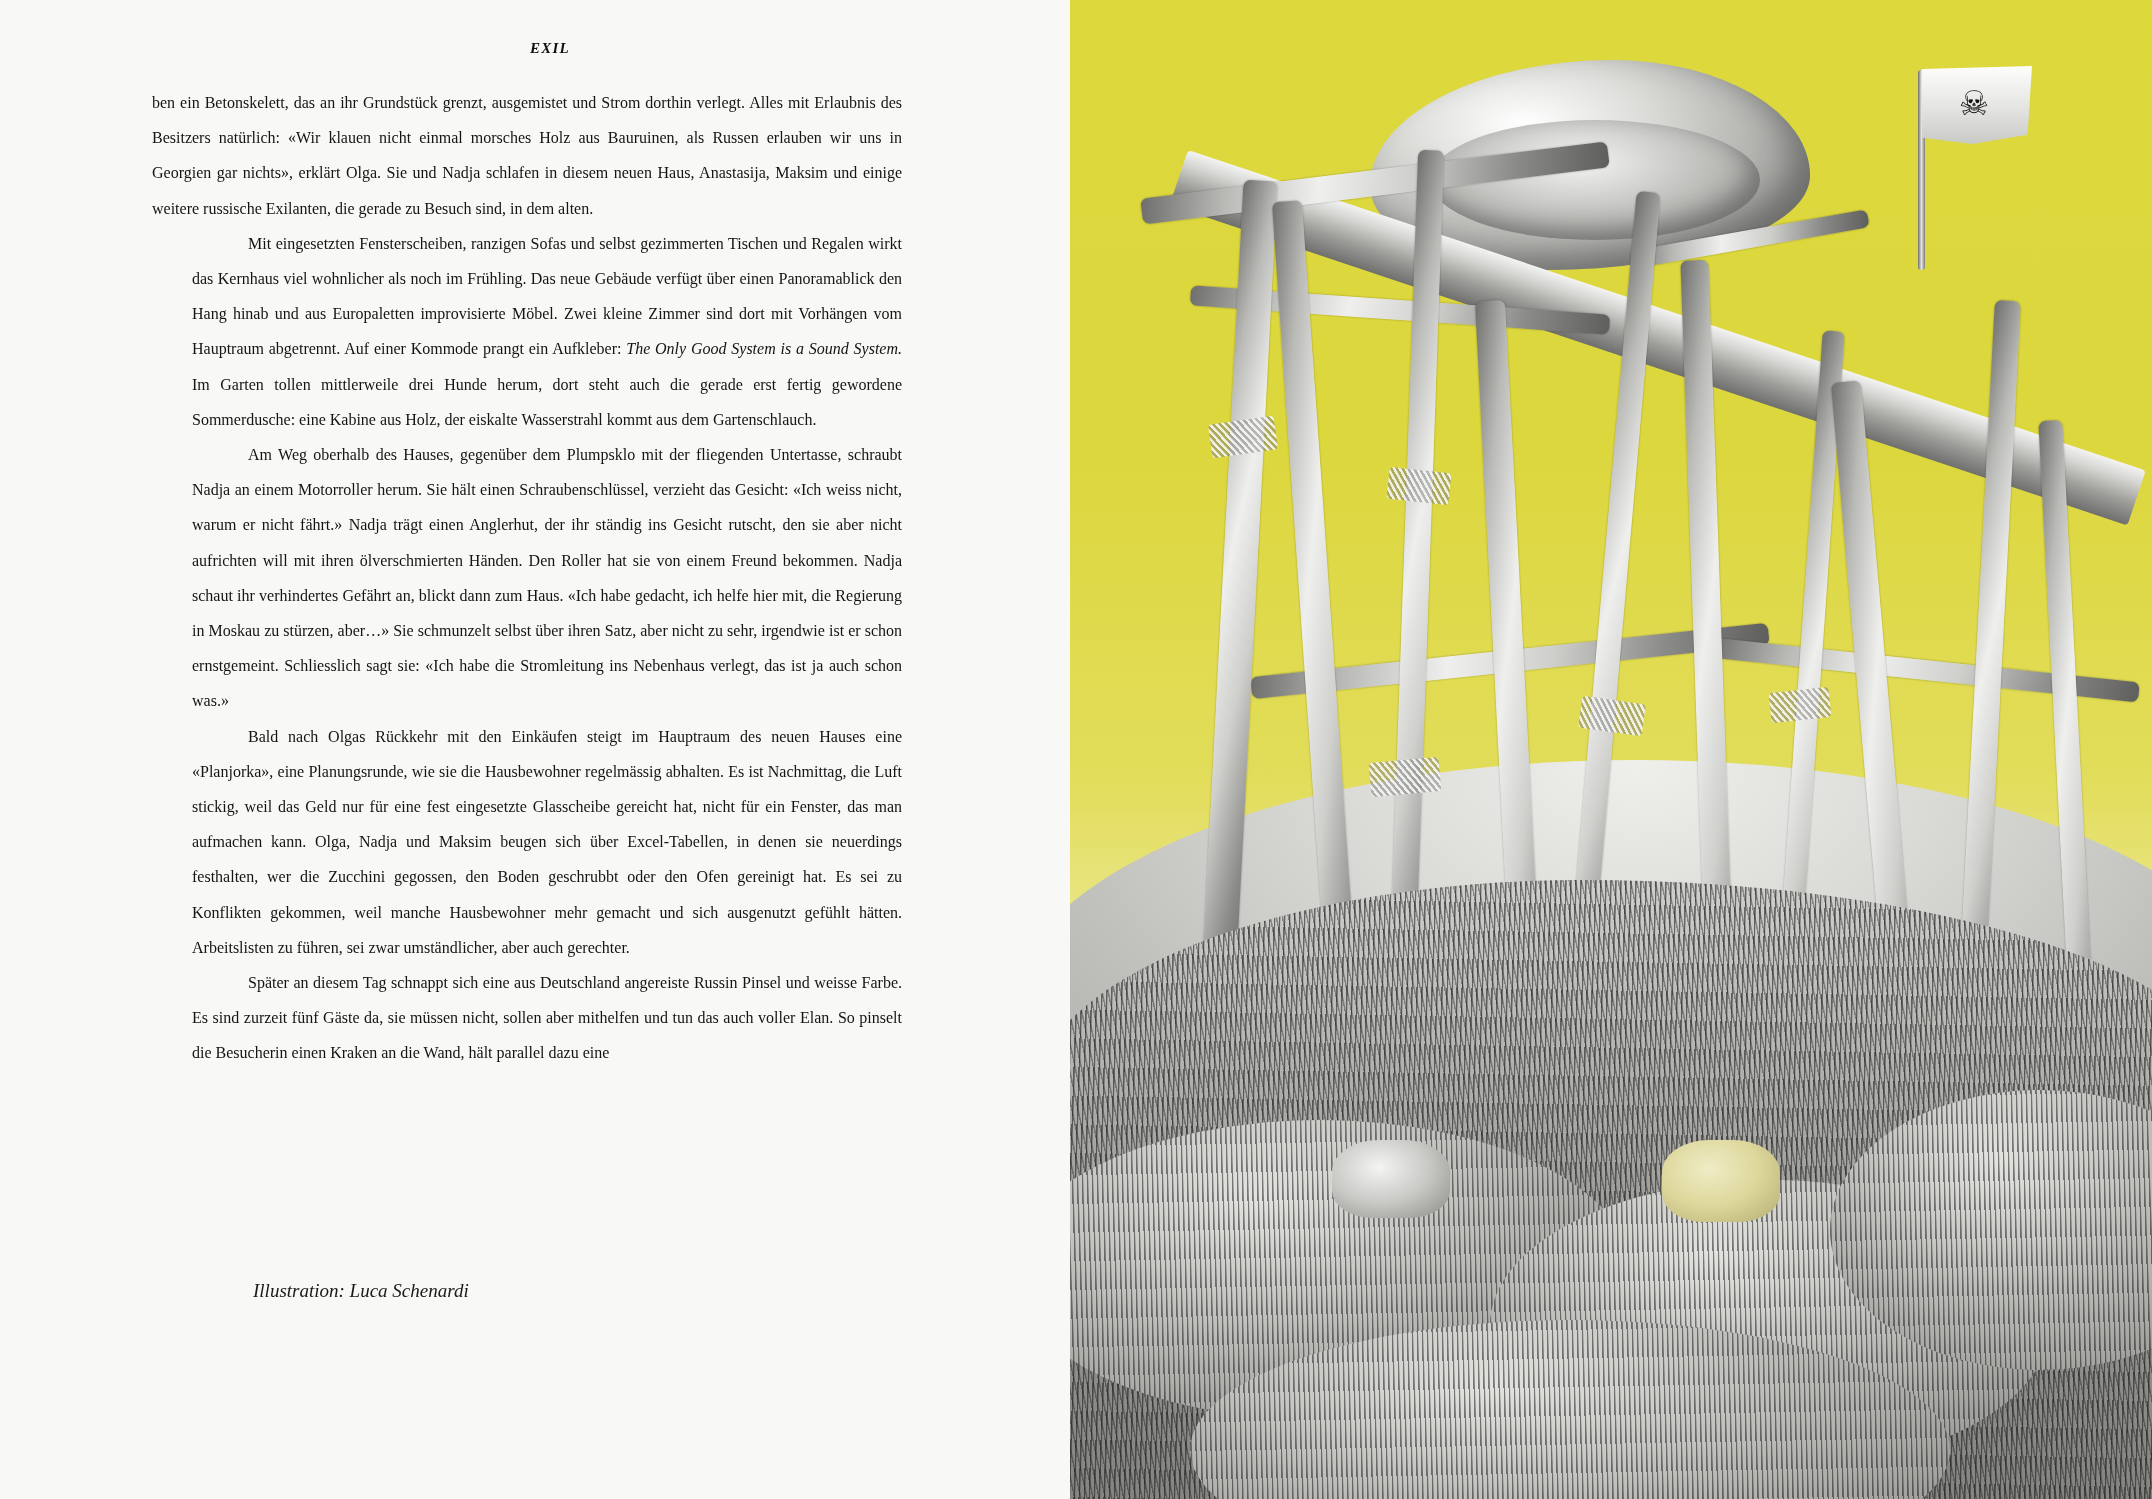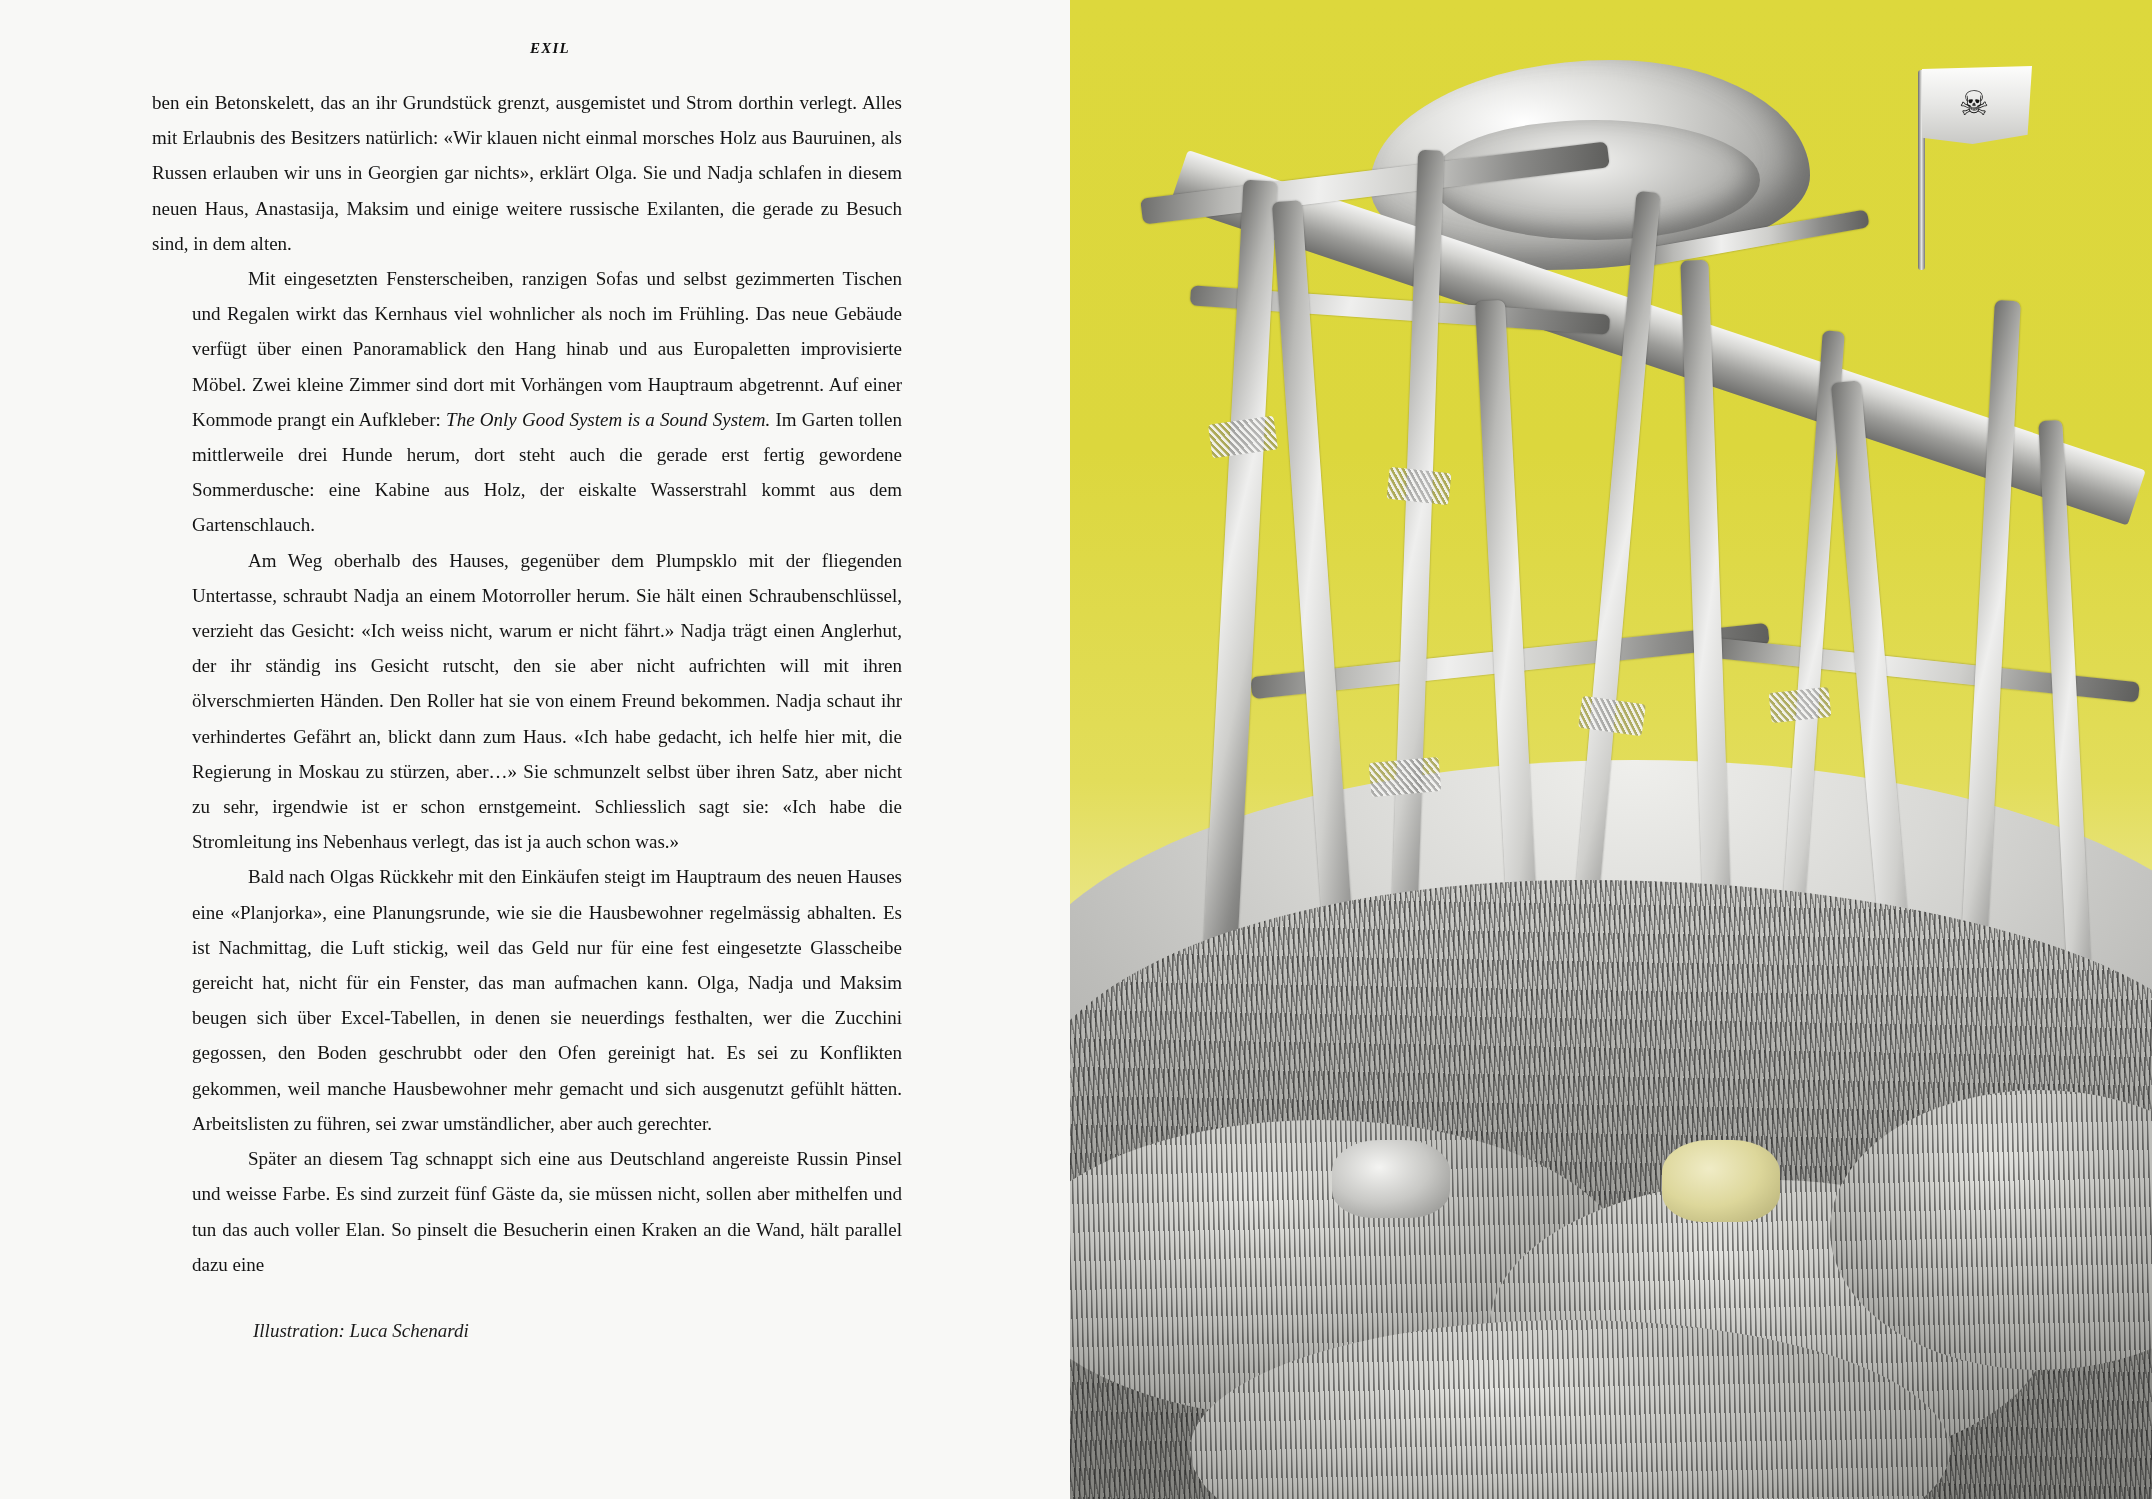--- a/index.html
+++ b/index.html
@@ -41,38 +41,38 @@
   }
   .column {
     position: absolute;
     left: 152px;
     top: 85px;
     width: 750px;
   }
   .column p {
     margin: 0;
     font-family: "Liberation Serif", serif;
-    font-size: 19px;
+    font-size: 16px;
     line-height: 35.2px;
     color: #141414;
     text-align: justify;
     text-justify: inter-word;
     hyphens: manual;
   }
   .column p.indent {
     text-indent: 56px;
     margin-left: 40px;
   }
   .column p em {
     font-style: italic;
   }
   .credit {
     position: absolute;
     left: 253px;
-    top: 1320px;
+    top: 1280px;
     font-family: "Liberation Serif", serif;
     font-style: italic;
     font-size: 19px;
     color: #1a1a1a;
   }
   
   .art-page {
     position: relative;
     width: 1082px;
     height: 1499px;

